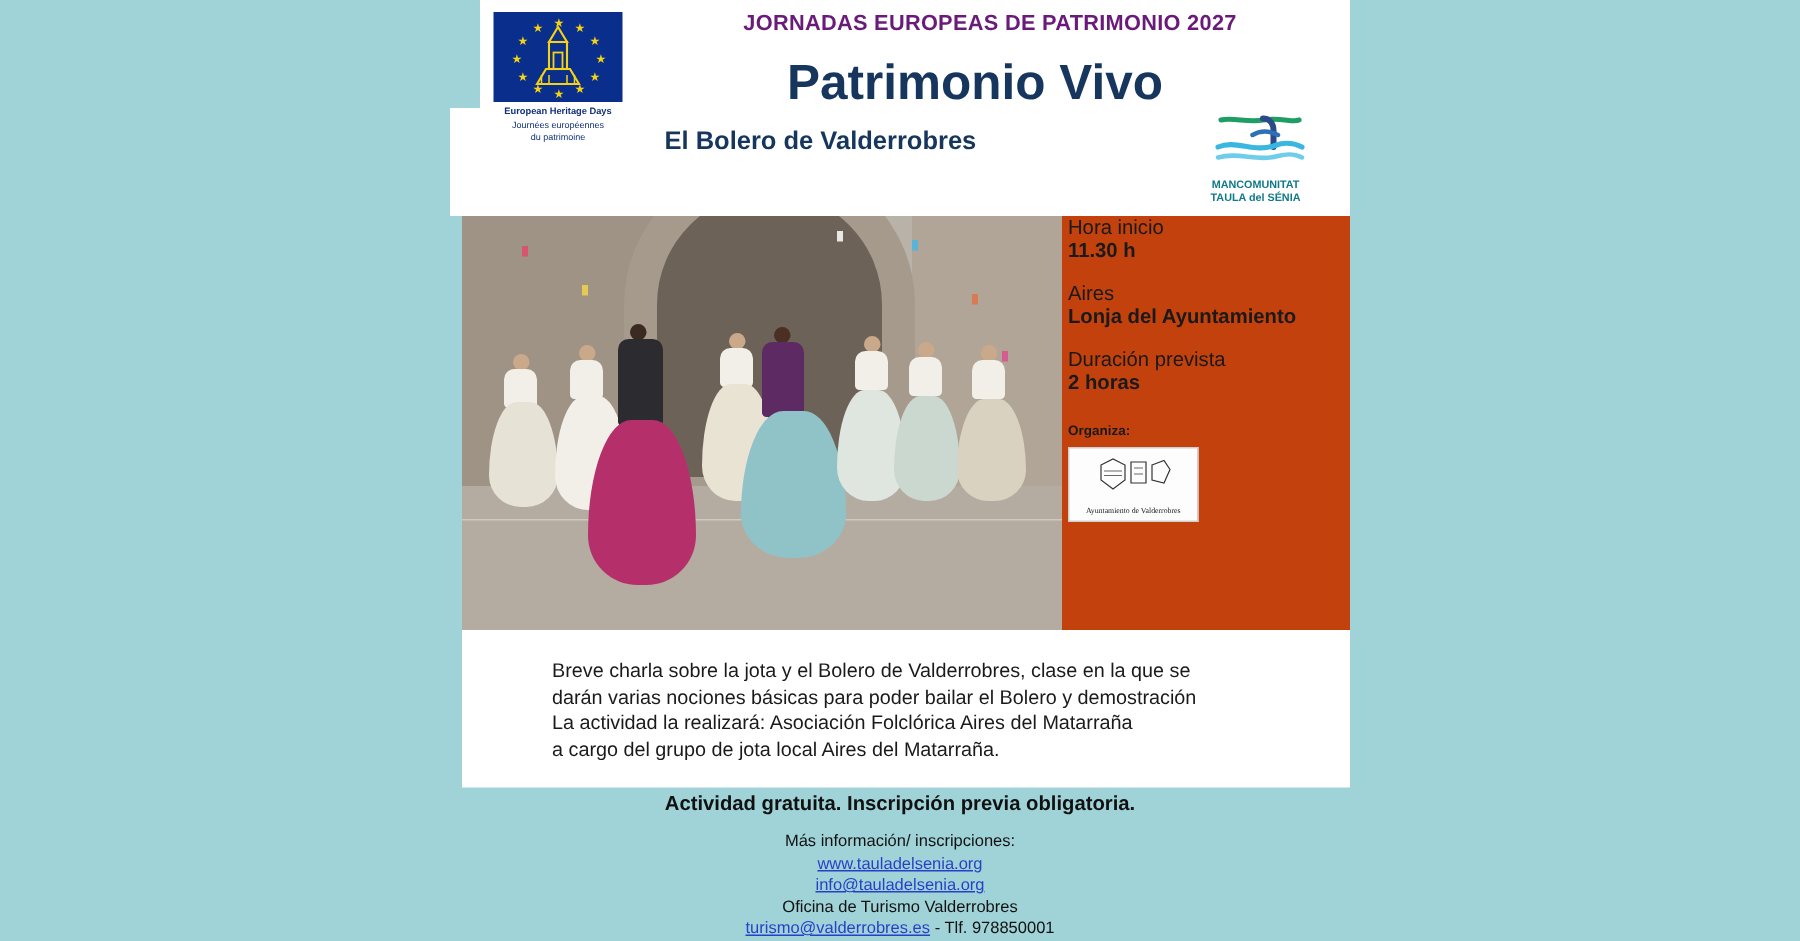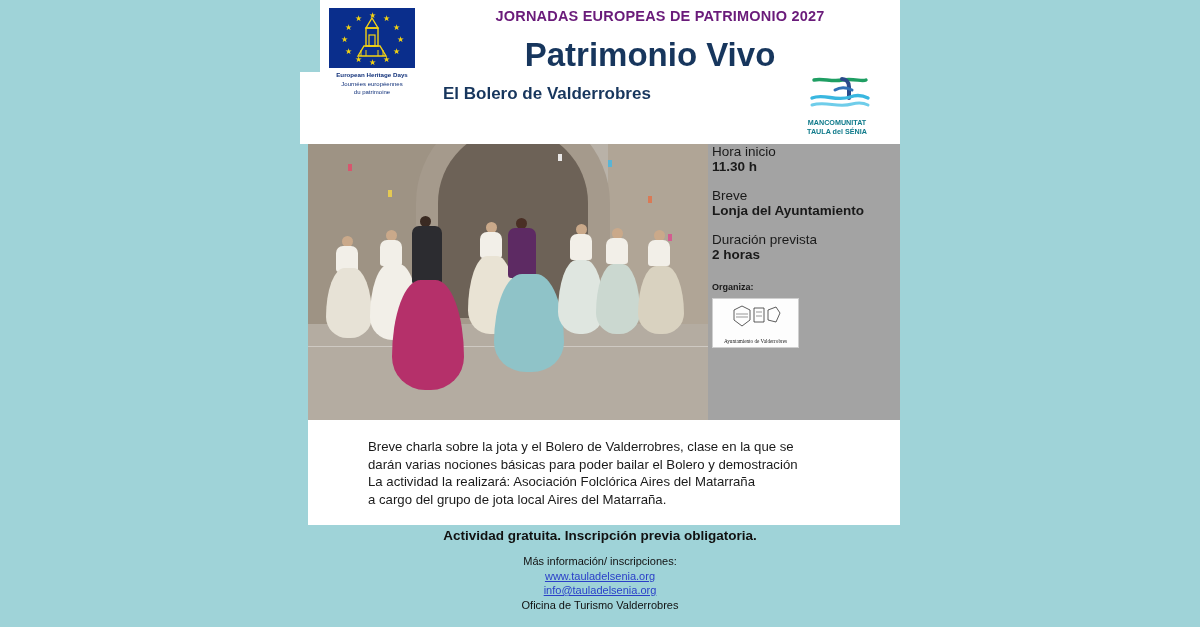--- a/index.html
+++ b/index.html
@@ -190,21 +190,21 @@
     position: absolute;
     width: 4px; height: 7px;
     opacity: .85;
   }
   .info-panel {
     position: absolute;
     left: 408px;
     top: 144px;
     width: 192px;
     height: 332px;
-    background: #a3a3a3;
+    background: #c2410c;
     padding-left: 4px;
     box-sizing: border-box;
   }
   .info-label {
     font-size: 13.5px;
     color: #1a1a1a;
     margin: 0;
   }
   .info-value {
     font-size: 13.5px;
@@ -380,21 +380,21 @@
     <div class="skirt" style="left:288px;top:120px;width:44px;height:70px;background:#cbd8d0;"></div>
 
     <div class="head" style="left:346px;top:86px;"></div>
     <div class="blouse" style="left:340px;top:96px;"></div>
     <div class="skirt" style="left:330px;top:122px;width:46px;height:68px;background:#d9d2c0;"></div>
   </div>
 
   <div class="info-panel">
     <p class="info-label">Hora inicio</p>
     <p class="info-value">11.30 h</p>
-    <p class="info-label">Breve</p>
+    <p class="info-label">Aires</p>
     <p class="info-value">Lonja del Ayuntamiento</p>
     <p class="info-label">Duración prevista</p>
     <p class="info-value">2 horas</p>
     <div class="organiza">Organiza:</div>
     <div class="ayto-logo">
       <svg class="crest" viewBox="0 0 52 26">
         <path d="M4 6 L12 2 L20 6 L20 16 L12 22 L4 16 Z" fill="none" stroke="#333" stroke-width="0.8"></path>
         <path d="M24 4 L34 4 L34 18 L24 18 Z" fill="none" stroke="#333" stroke-width="0.8"></path>
         <path d="M38 6 L46 3 L50 9 L46 18 L38 16 Z" fill="none" stroke="#333" stroke-width="0.8"></path>
         <path d="M6 10 L18 10 M6 13 L18 13 M26 8 L32 8 M26 12 L32 12" stroke="#555" stroke-width="0.6"></path>
@@ -410,15 +410,18 @@
     <p>a cargo del grupo de jota local Aires del Matarraña.</p>
   </div>
 
   <div class="gratuita">Actividad gratuita. Inscripción previa obligatoria.</div>
 
   <div class="footer">
     <div>Más información/ inscripciones:</div>
     <div><a href="#">www.tauladelsenia.org</a></div>
     <div><a href="#">info@tauladelsenia.org</a></div>
     <div>Oficina de Turismo Valderrobres</div>
+    <div>
+      <a href="#">turismo@valderrobres.es</a><span> - Tlf. 978850001</span>
+    </div>
   </div>
 
 </div>
 
 </body></html>

